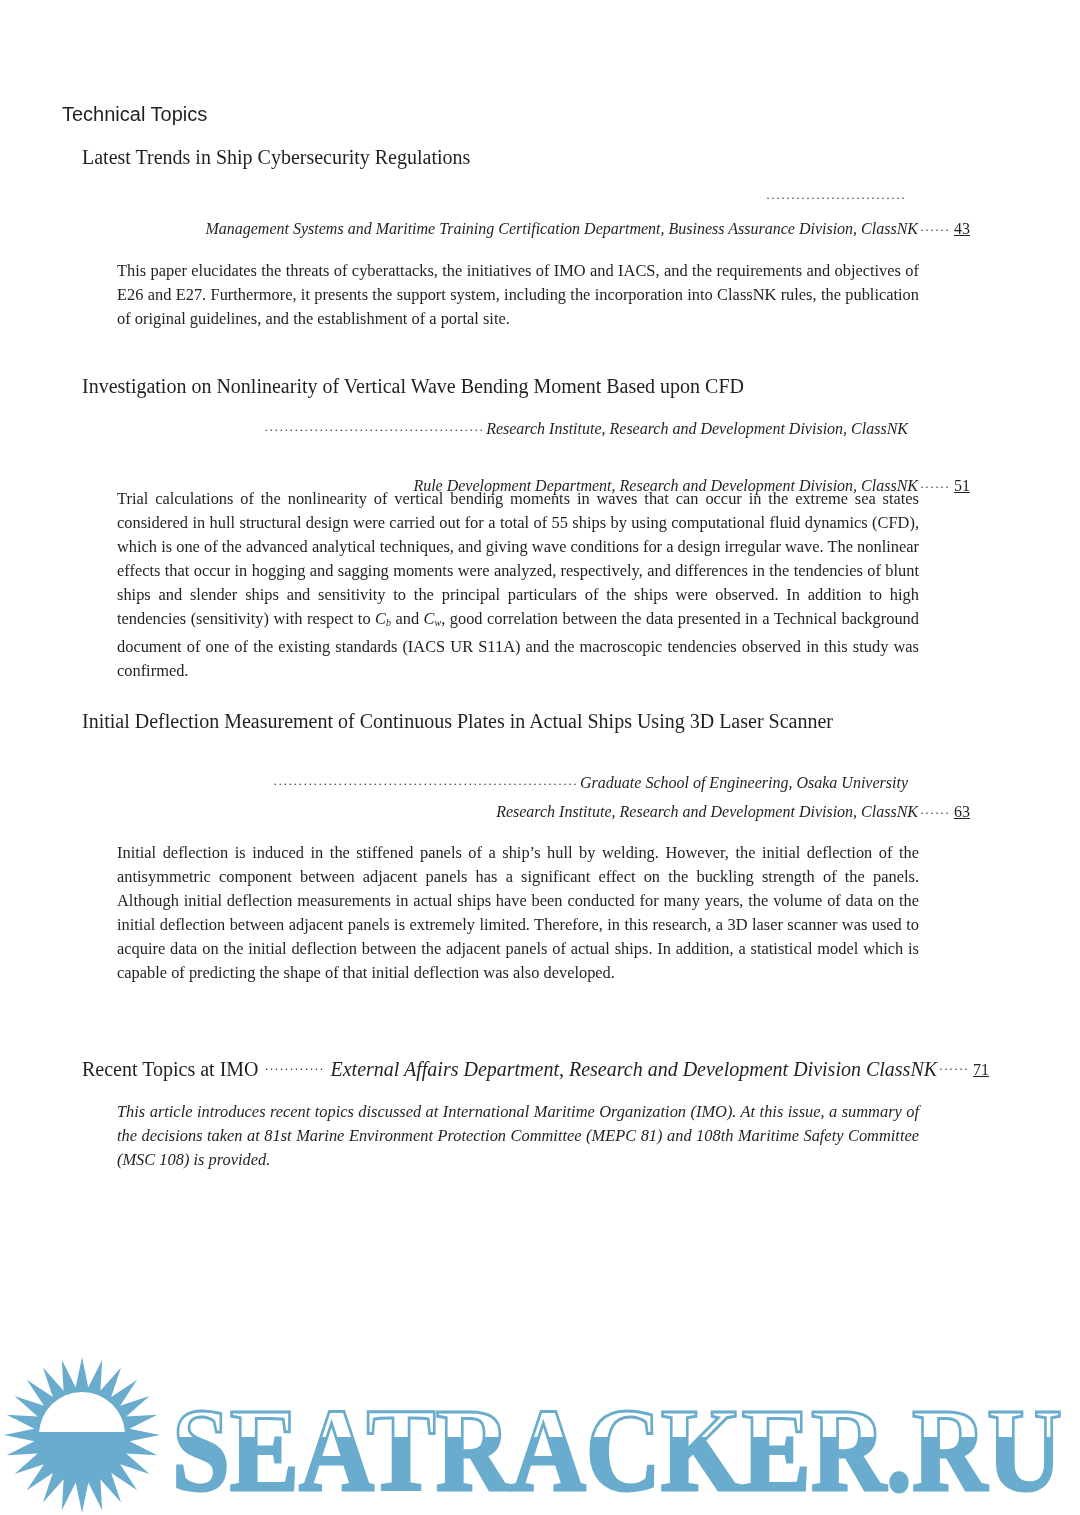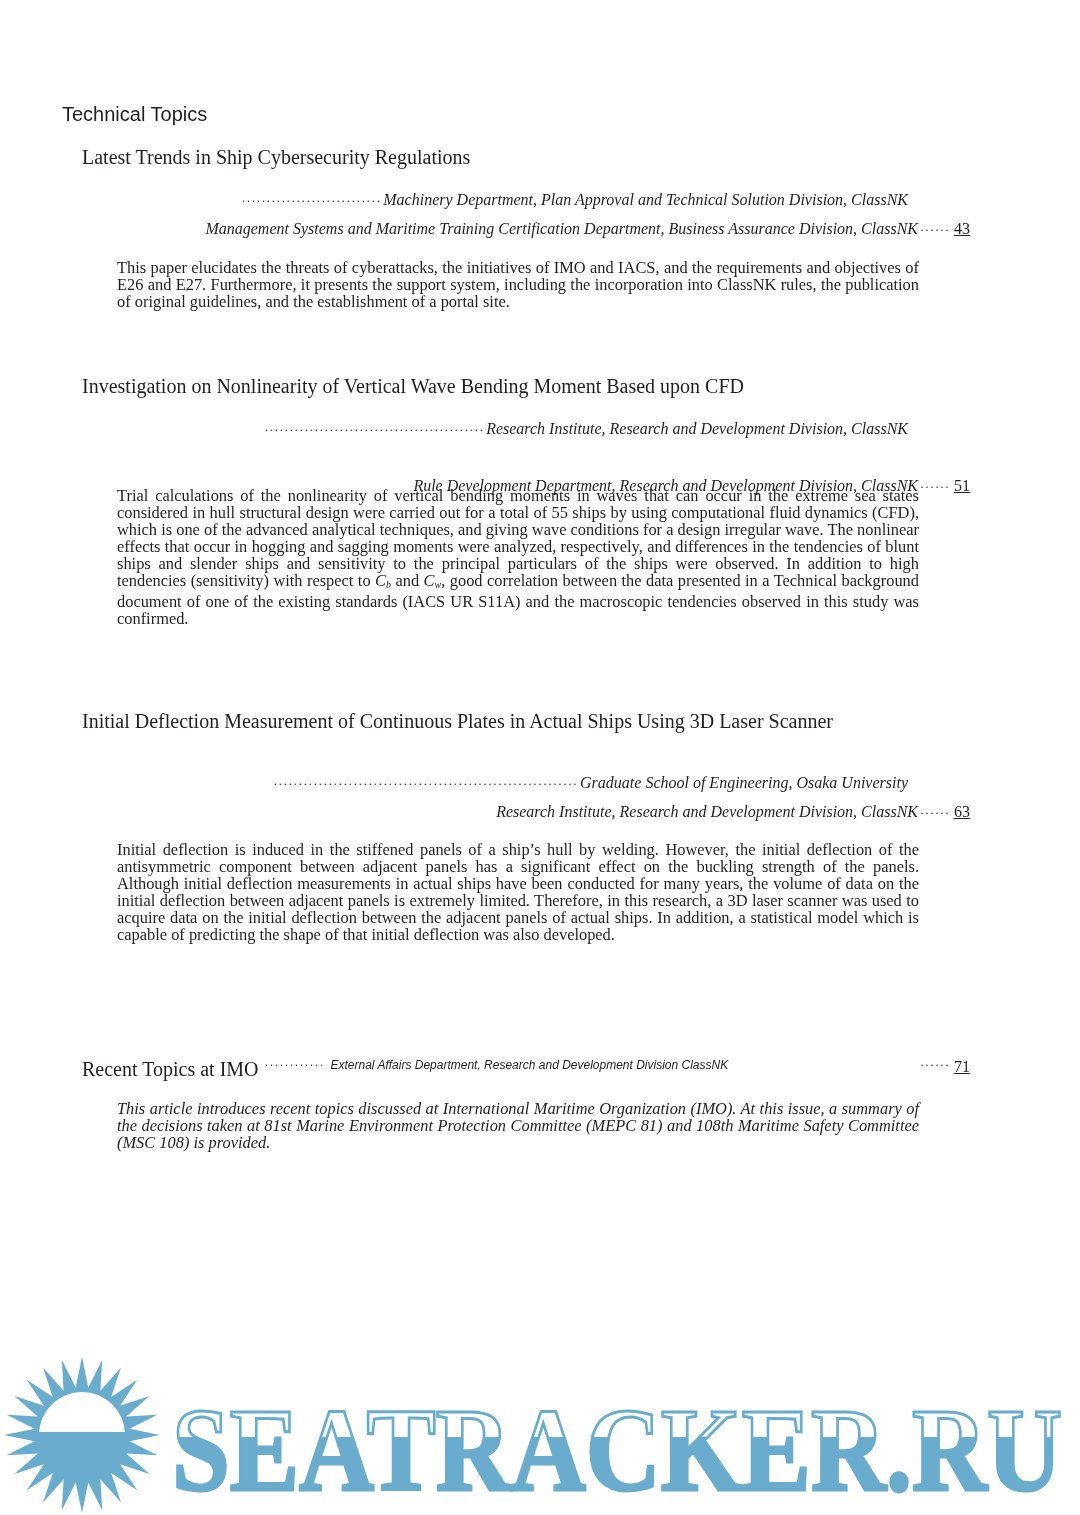--- a/index.html
+++ b/index.html
@@ -64,73 +64,72 @@
       font-family: "Liberation Serif", serif;
       font-size: 16px;
       text-decoration: underline;
     }
     .abstract {
       position: absolute;
       left: 117px;
       width: 802px;
       font-family: "Liberation Serif", serif;
       font-size: 16.4px;
-      line-height: 17px;
+      line-height: 24px;
       text-align: justify;
       color: #231f20;
     }
     .abstract .sub {
       font-size: 10px;
       vertical-align: -2px;
       font-style: italic;
     }
     .imo-row {
       position: absolute;
       left: 82px;
       right: 110px;
       top: 1058px;
       display: flex;
-      align-items: flex-start;
+      align-items: center;
       white-space: nowrap;
     }
     .imo-row .article-title-inline {
       font-family: "Liberation Serif", serif;
       font-size: 20px;
     }
     .imo-row .leader-mid {
       font-family: "Liberation Serif", serif;
       font-size: 12px;
       letter-spacing: 1px;
       margin: 0 6px 0 6px;
     }
     .imo-row .author-inline {
-      font-family: Liberation Sans, sans-serif;
+      font-family: Liberation Serif, serif;
       font-style: italic;
-      font-size: 12px;
+      font-size: 20px;
     }
     .imo-row .spacer { flex: 1; }
 
     
     .watermark {
       position: absolute;
       left: 4px;
       top: 1355px;
       width: 1080px;
       height: 160px;
     }
   </style>
 </head>
 <body>
 
 <div class="section-heading">Technical Topics</div>
 
 <div class="article-title" style="top:146px;">Latest Trends in Ship Cybersecurity Regulations</div>
 <div class="author-line" style="top:191px;">
   <span class="leader">····························</span>
-  <span>Machinery Department, Plan Approval and Technical Solution Division, ClassNK</span>
 </div>
 <div class="author-line with-page" style="top:220px;">
   <span>Management Systems and Maritime Training Certification Department, Business Assurance Division, ClassNK</span>
   <span class="leader-trail">······</span>
   <span class="page-num">43</span>
 </div>
 <div class="abstract" style="top:259px;">This paper elucidates the threats of cyberattacks, the initiatives of IMO and IACS, and the requirements and objectives of E26 and E27. Furthermore, it presents the support system, including the incorporation into ClassNK rules, the publication of original guidelines, and the establishment of a portal site.</div>
 
 <div class="article-title" style="top:375px;">Investigation on Nonlinearity of Vertical Wave Bending Moment Based upon CFD</div>
 <div class="author-line" style="top:420px;">

